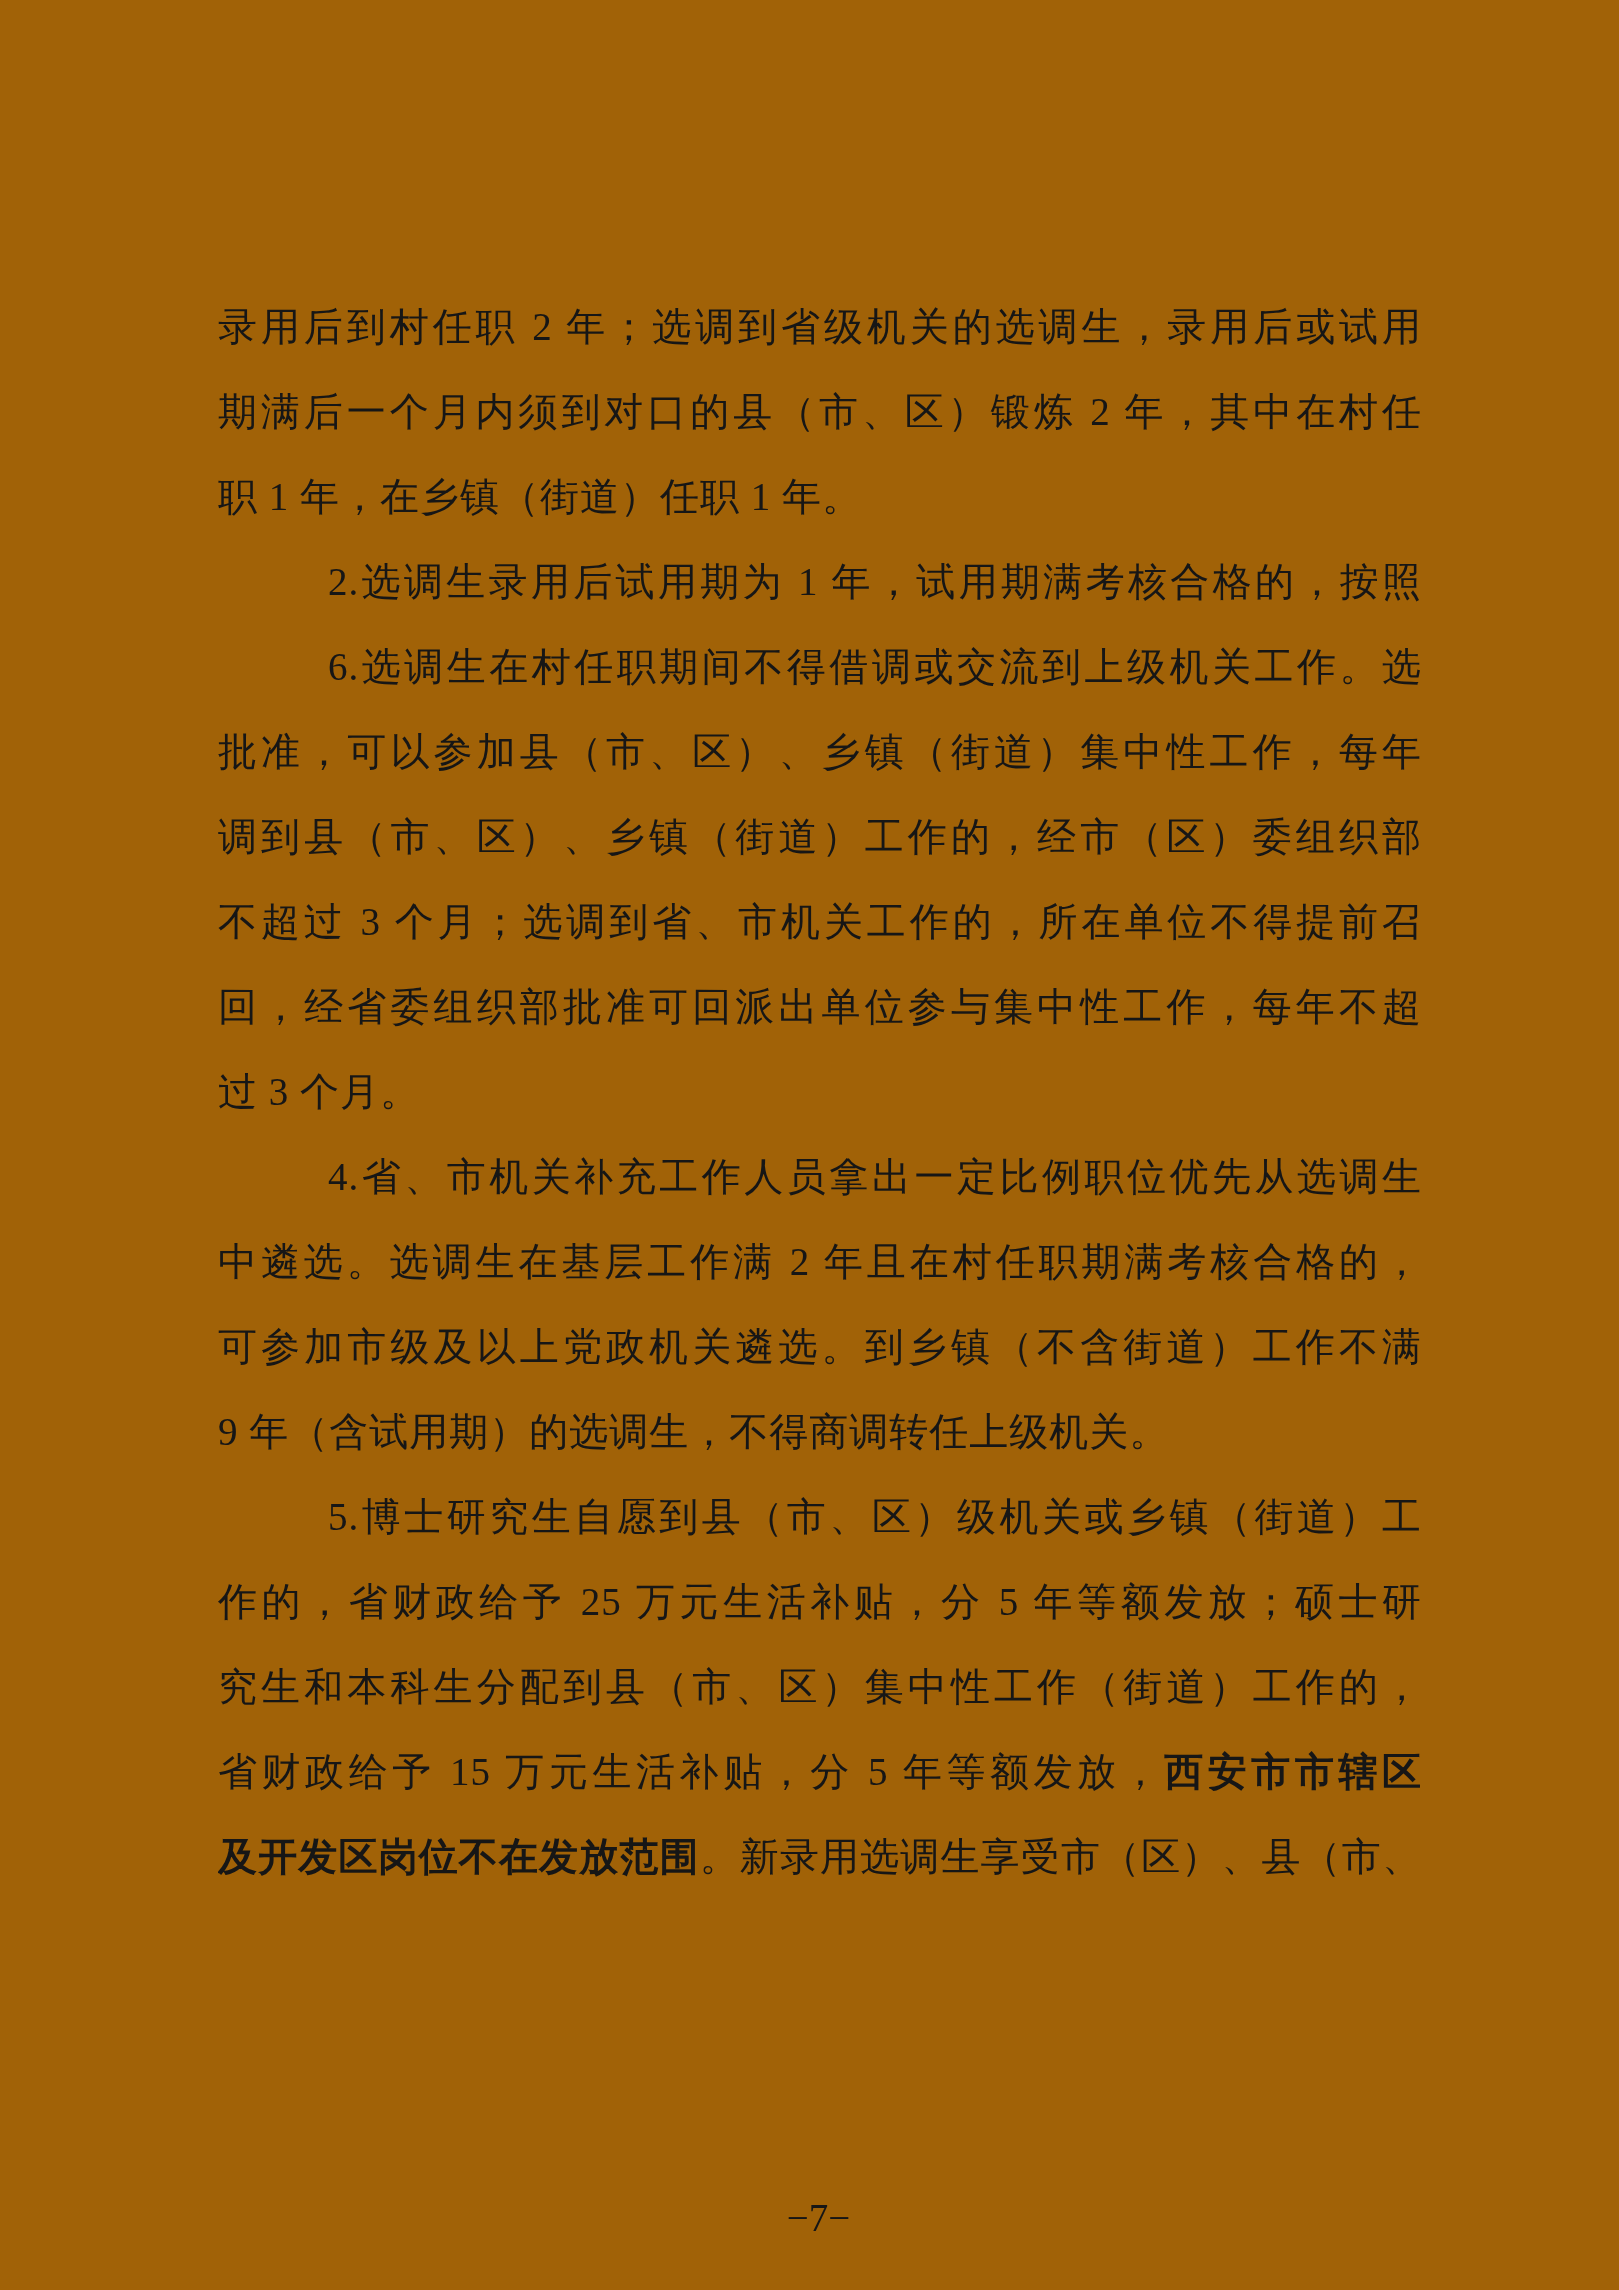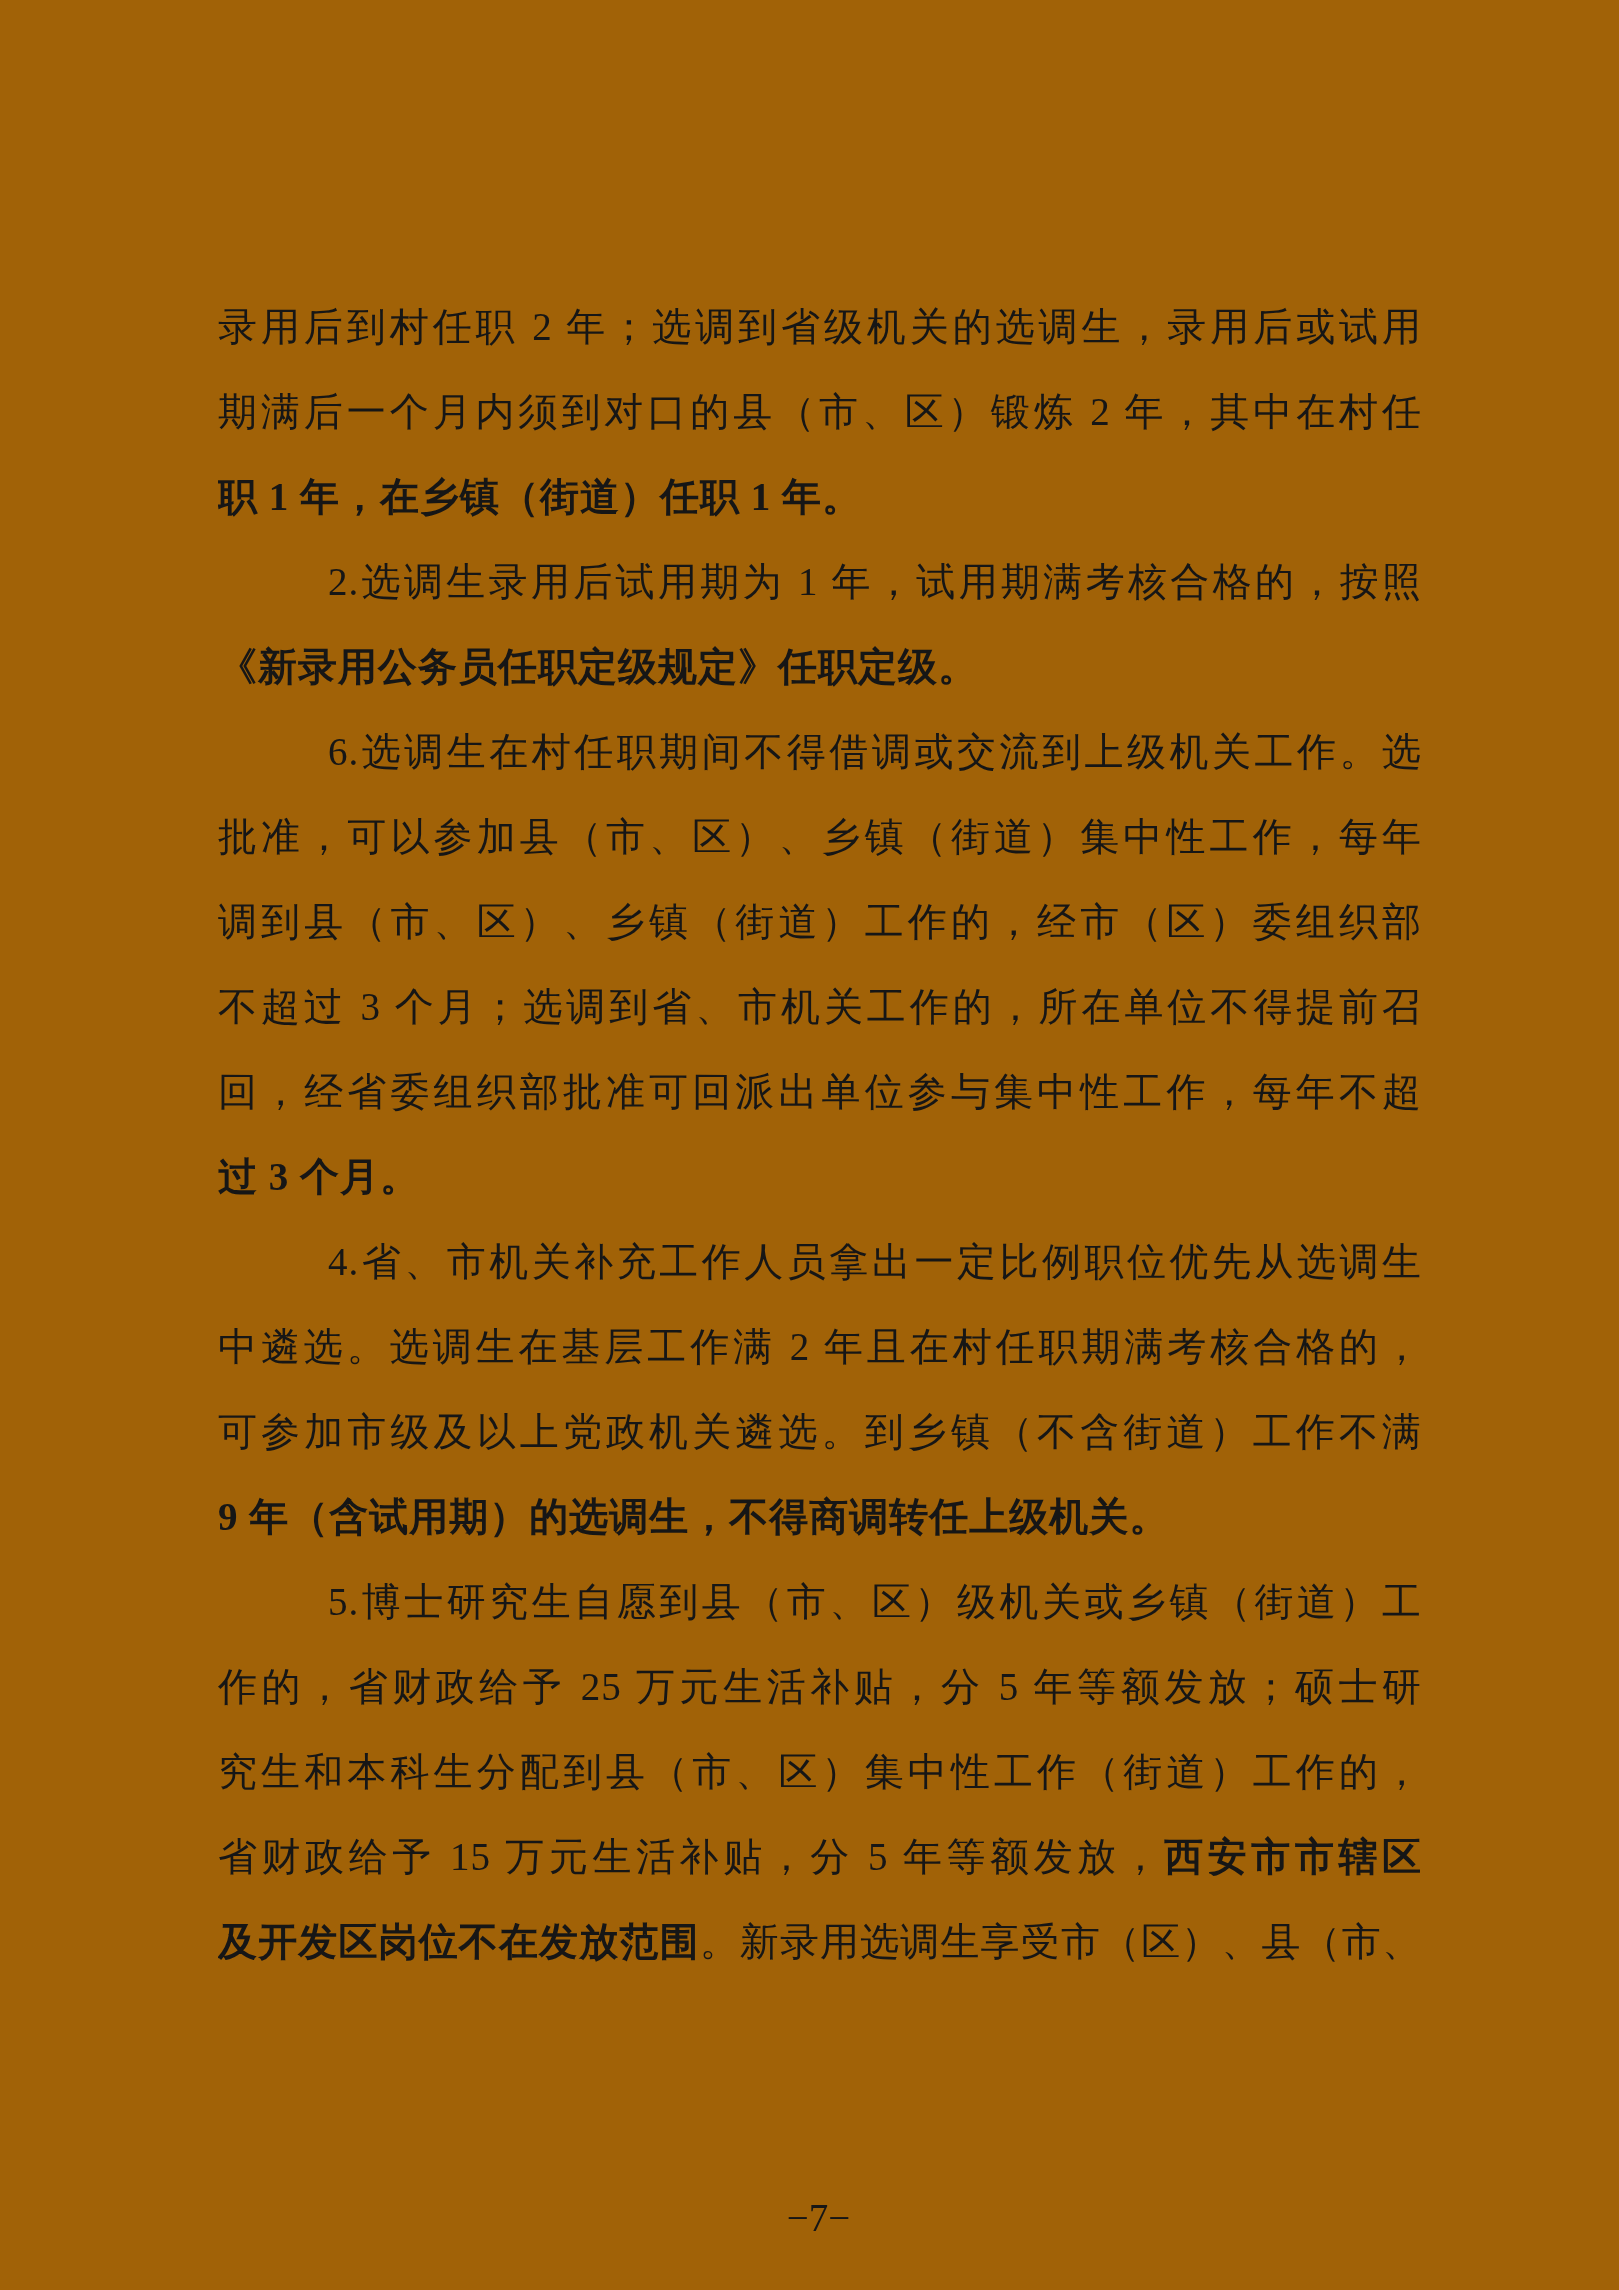--- a/index.html
+++ b/index.html
@@ -29,21 +29,20 @@
     line-height: 85px;
     font-size: 39px;
     letter-spacing: 1px;
     text-align: justify;
     text-align-last: justify;
     overflow: hidden;
   }
   .line.no-justify {
     text-align: left;
     text-align-last: left;
-    font-weight: bold;
   }
   .line.indent {
     text-indent: 110px;
   }
   .seg.bold {
     font-weight: 700;
   }
   .page-number {
     position: absolute;
     top: 2188px;
@@ -58,21 +57,20 @@
 </style>
 </head>
 <body>
 
 <div class="page">
   <div class="doc-body" id="doc-body">
       <div class="line"><span class="seg">录用后到村任职 2 年；选调到省级机关的选调生，录用后或试用</span></div>
       <div class="line"><span class="seg">期满后一个月内须到对口的县（市、区）锻炼 2 年，其中在村任</span></div>
       <div class="line no-justify"><span class="seg">职 1 年，在乡镇（街道）任职 1 年。</span></div>
       <div class="line indent"><span class="seg">2.选调生录用后试用期为 1 年，试用期满考核合格的，按照</span></div>
-      <div class="line no-justify"><span class="seg">《新录用公务员任职定级规定》任职定级。</span></div>
       <div class="line indent"><span class="seg">6.选调生在村任职期间不得借调或交流到上级机关工作。选</span></div>
       <div class="line"><span class="seg">批准，可以参加县（市、区）、乡镇（街道）集中性工作，每年</span></div>
       <div class="line"><span class="seg">调到县（市、区）、乡镇（街道）工作的，经市（区）委组织部</span></div>
       <div class="line"><span class="seg">不超过 3 个月；选调到省、市机关工作的，所在单位不得提前召</span></div>
       <div class="line"><span class="seg">回，经省委组织部批准可回派出单位参与集中性工作，每年不超</span></div>
       <div class="line no-justify"><span class="seg">过 3 个月。</span></div>
       <div class="line indent"><span class="seg">4.省、市机关补充工作人员拿出一定比例职位优先从选调生</span></div>
       <div class="line"><span class="seg">中遴选。选调生在基层工作满 2 年且在村任职期满考核合格的，</span></div>
       <div class="line"><span class="seg">可参加市级及以上党政机关遴选。到乡镇（不含街道）工作不满</span></div>
       <div class="line no-justify"><span class="seg">9 年（含试用期）的选调生，不得商调转任上级机关。</span></div>

